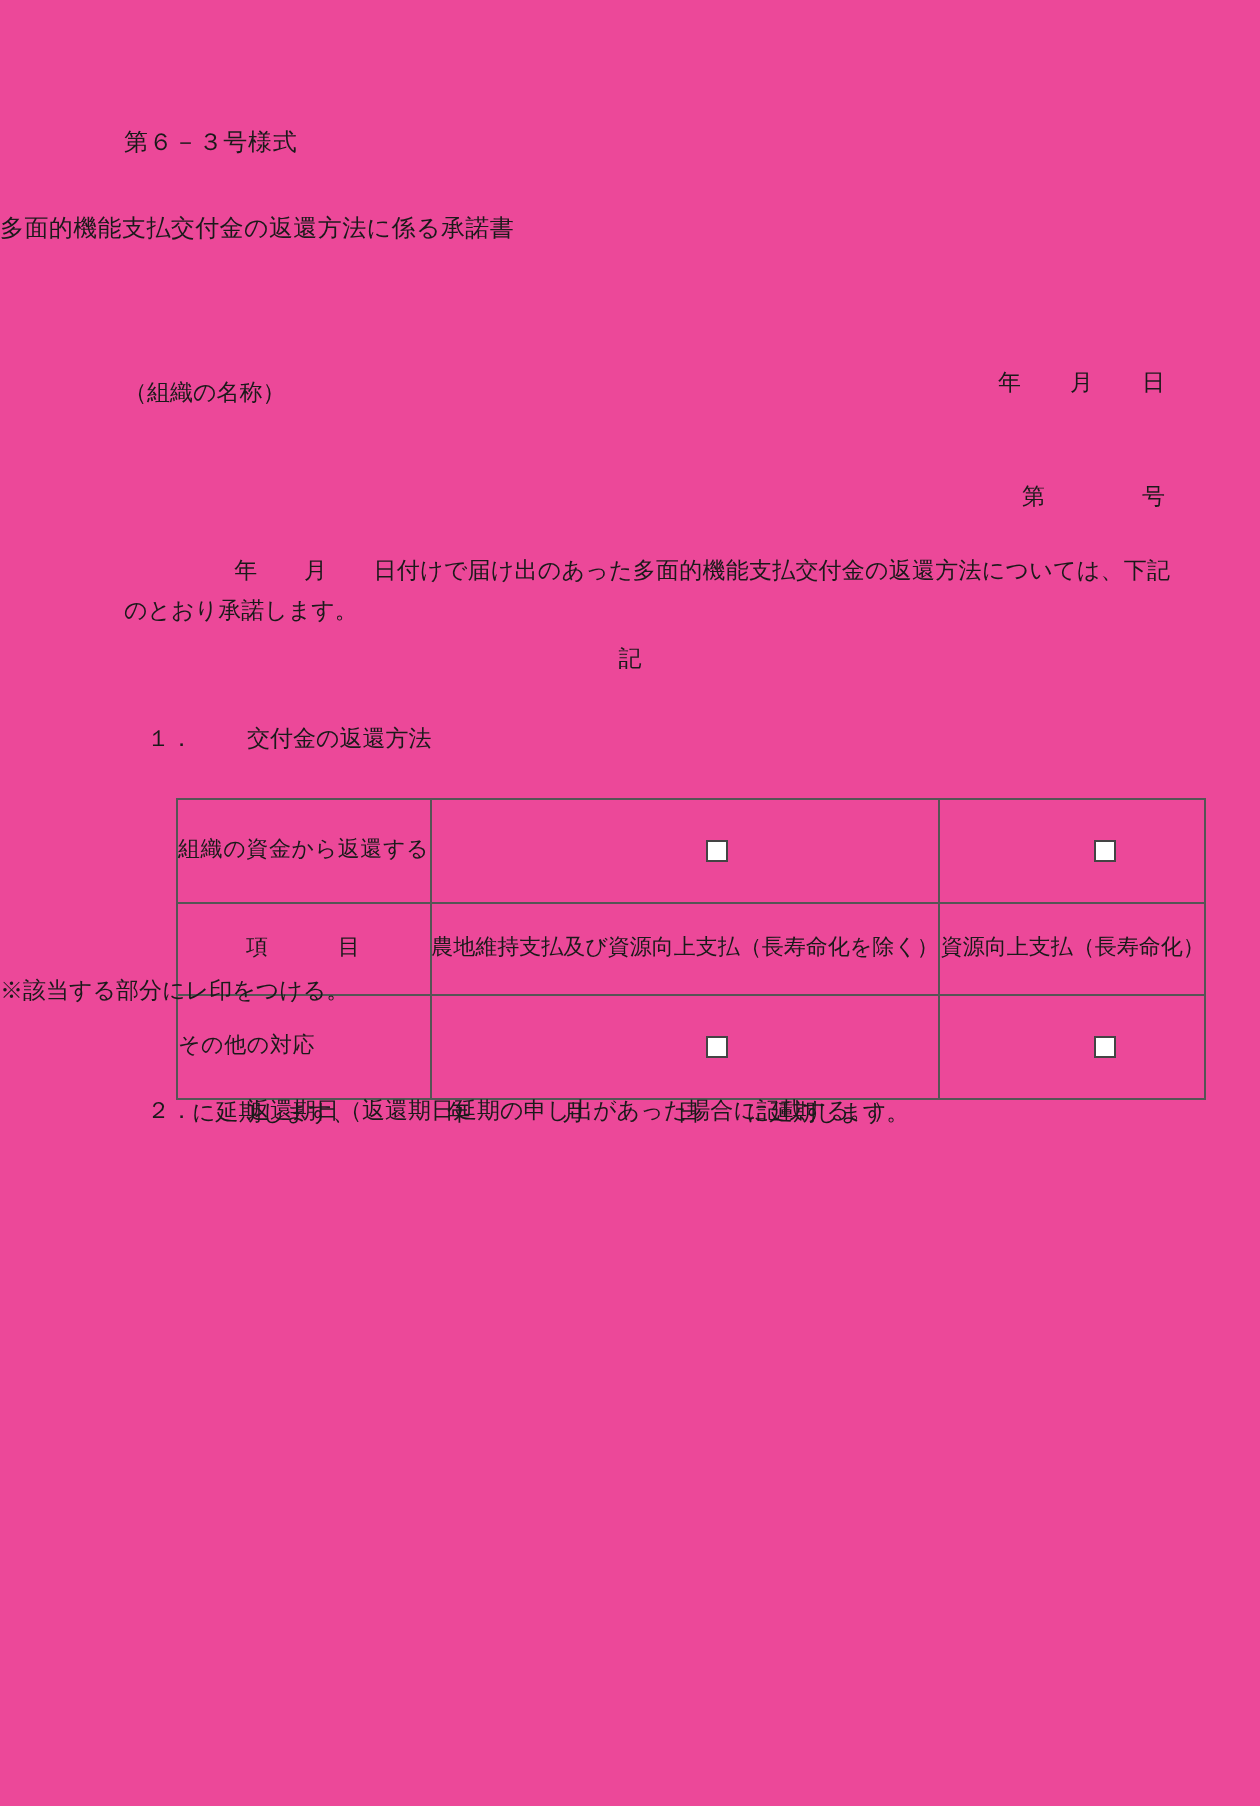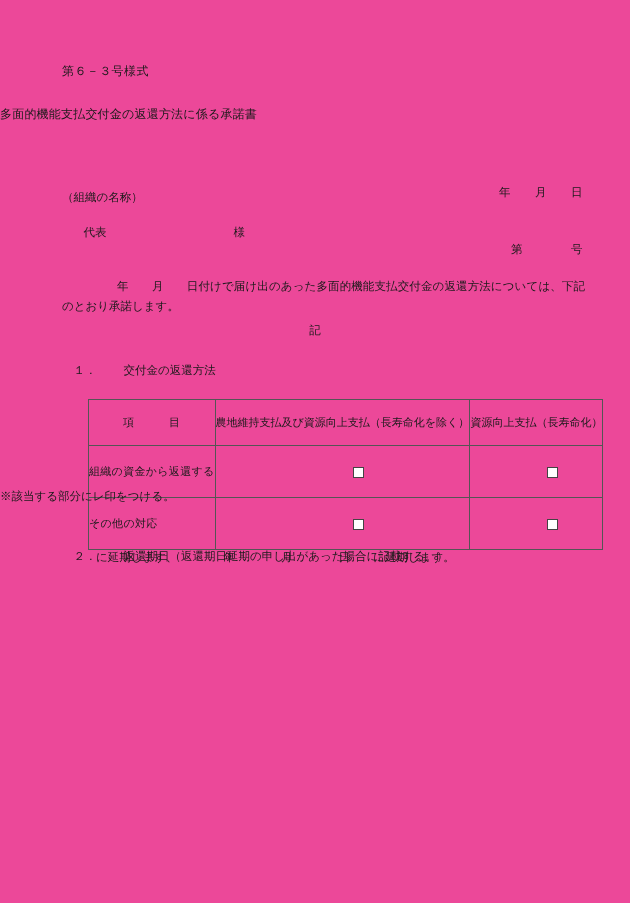--- a/index.html
+++ b/index.html
@@ -170,53 +170,50 @@
 
   <div class="abs doc-title">多面的機能支払交付金の返還方法に係る承諾書</div>
 
   <div class="abs ref-block">
     <span class="line">年　　月　　日</span>
     <span class="line">第　　　　号</span>
   </div>
 
   <div class="abs org-name">（組織の名称）</div>
 
-  <div class="abs rep-line">
-    <span class="sama">代表</span><span>様</span>
-  </div>
 
 
   <div class="abs body-para">
     <span class="indent"></span><span>年　　月　　日付けで届け出のあった多面的機能支払交付金の返還方法については、下記のとおり承諾します。</span>
   </div>
 
   <div class="abs ki">記</div>
 
   <div class="abs sec sec-1">
     <span class="num">１．</span><span>交付金の返還方法</span>
   </div>
 
   <div class="abs tbl-wrap">
     <table class="form-table">
       <tbody>
+        <tr>
+          <td class="col-item row-label">組織の資金から返還する</td>
+          <td class="col-a cb">
+            <span class="checkbox"></span>
+          </td>
+          <td class="col-b cb">
+            <span class="checkbox"></span>
+          </td>
+        </tr>
         <tr>
           <td class="col-item head-item">項　　　目</td>
           <td class="col-a head-wrap">農地維持支払及び資源向上支払（長寿命化を除く）</td>
           <td class="col-b head-wrap">資源向上支払（長寿命化）</td>
         </tr>
         <tr>
-          <td class="col-item row-label">組織の資金から返還する</td>
-          <td class="col-a cb">
-            <span class="checkbox"></span>
-          </td>
-          <td class="col-b cb">
-            <span class="checkbox"></span>
-          </td>
-        </tr>
-        <tr>
           <td class="col-item row-label">その他の対応</td>
           <td class="col-a cb">
             <span class="checkbox"></span>
           </td>
           <td class="col-b cb">
             <span class="checkbox"></span>
           </td>
         </tr>
       </tbody>
     </table>

